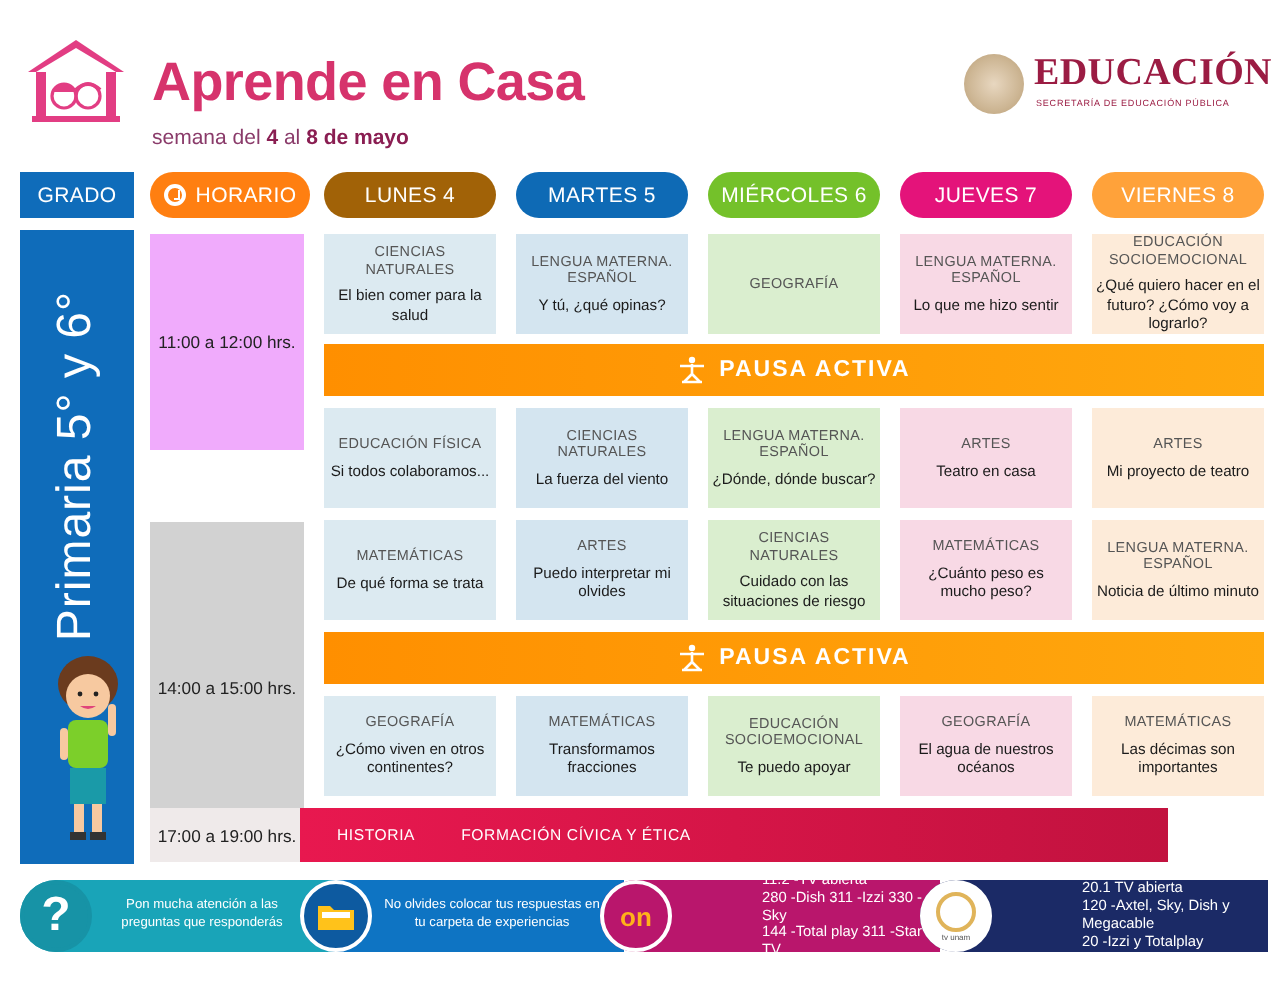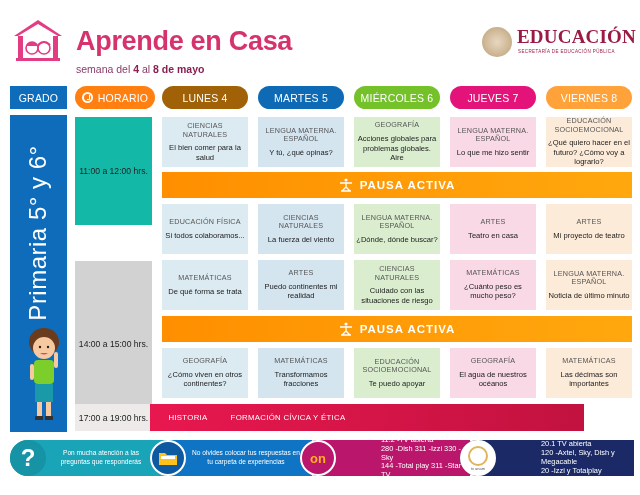--- a/index.html
+++ b/index.html
@@ -122,35 +122,34 @@
     <rect x="30" y="32" width="4" height="16" rx="2" fill="#f7c9a0"></rect>
     <rect x="6" y="44" width="4" height="16" rx="2" fill="#f7c9a0"></rect>
     <rect x="11" y="64" width="18" height="18" fill="#1a9aa8"></rect>
     <rect x="13" y="82" width="5" height="14" fill="#f7c9a0"></rect>
     <rect x="22" y="82" width="5" height="14" fill="#f7c9a0"></rect>
     <rect x="11" y="96" width="8" height="4" fill="#333"></rect>
     <rect x="21" y="96" width="8" height="4" fill="#333"></rect>
   </svg>
 </div>
 
-<div class="abs hcell" style="top:117px;height:108px;background:#14b8a6;">
+<div class="abs hcell" style="top:117px;height:108px;background:#f0abfc;">
   <span>11:00 a 12:00 hrs.</span>
 </div>
 
 <div class="abs cell c-lun" style="left:162px;top:117px;">
     <div class="subj">CIENCIAS NATURALES</div>
     <div class="topic">El bien comer para la salud</div>
   </div>
 <div class="abs cell c-mar" style="left:258px;top:117px;">
     <div class="subj">LENGUA MATERNA. ESPAÑOL</div>
     <div class="topic">Y tú, ¿qué opinas?</div>
   </div>
 <div class="abs cell c-mie" style="left:354px;top:117px;">
     <div class="subj">GEOGRAFÍA</div>
-    <div class="topic">Acciones globales para problemas globales. Aire</div>
   </div>
 <div class="abs cell c-jue" style="left:450px;top:117px;">
     <div class="subj">LENGUA MATERNA. ESPAÑOL</div>
     <div class="topic">Lo que me hizo sentir</div>
   </div>
 <div class="abs cell c-vie" style="left:546px;top:117px;">
     <div class="subj">EDUCACIÓN SOCIOEMOCIONAL</div>
     <div class="topic">¿Qué quiero hacer en el futuro? ¿Cómo voy a lograrlo?</div>
   </div>
 
@@ -186,21 +185,21 @@
 <div class="abs hcell" style="top:261px;height:165px;background:#d2d2d2;">
   <span>14:00 a 15:00 hrs.</span>
 </div>
 
 <div class="abs cell c-lun" style="left:162px;top:260px;">
     <div class="subj">MATEMÁTICAS</div>
     <div class="topic">De qué forma se trata</div>
   </div>
 <div class="abs cell c-mar" style="left:258px;top:260px;">
     <div class="subj">ARTES</div>
-    <div class="topic">Puedo continentes mi realidad</div>
+    <div class="topic">Puedo interpretar mi olvides</div>
   </div>
 <div class="abs cell c-mie" style="left:354px;top:260px;">
     <div class="subj">CIENCIAS NATURALES</div>
     <div class="topic">Cuidado con las situaciones de riesgo</div>
   </div>
 <div class="abs cell c-jue" style="left:450px;top:260px;">
     <div class="subj">MATEMÁTICAS</div>
     <div class="topic">¿Cuánto peso es mucho peso?</div>
   </div>
 <div class="abs cell c-vie" style="left:546px;top:260px;">

